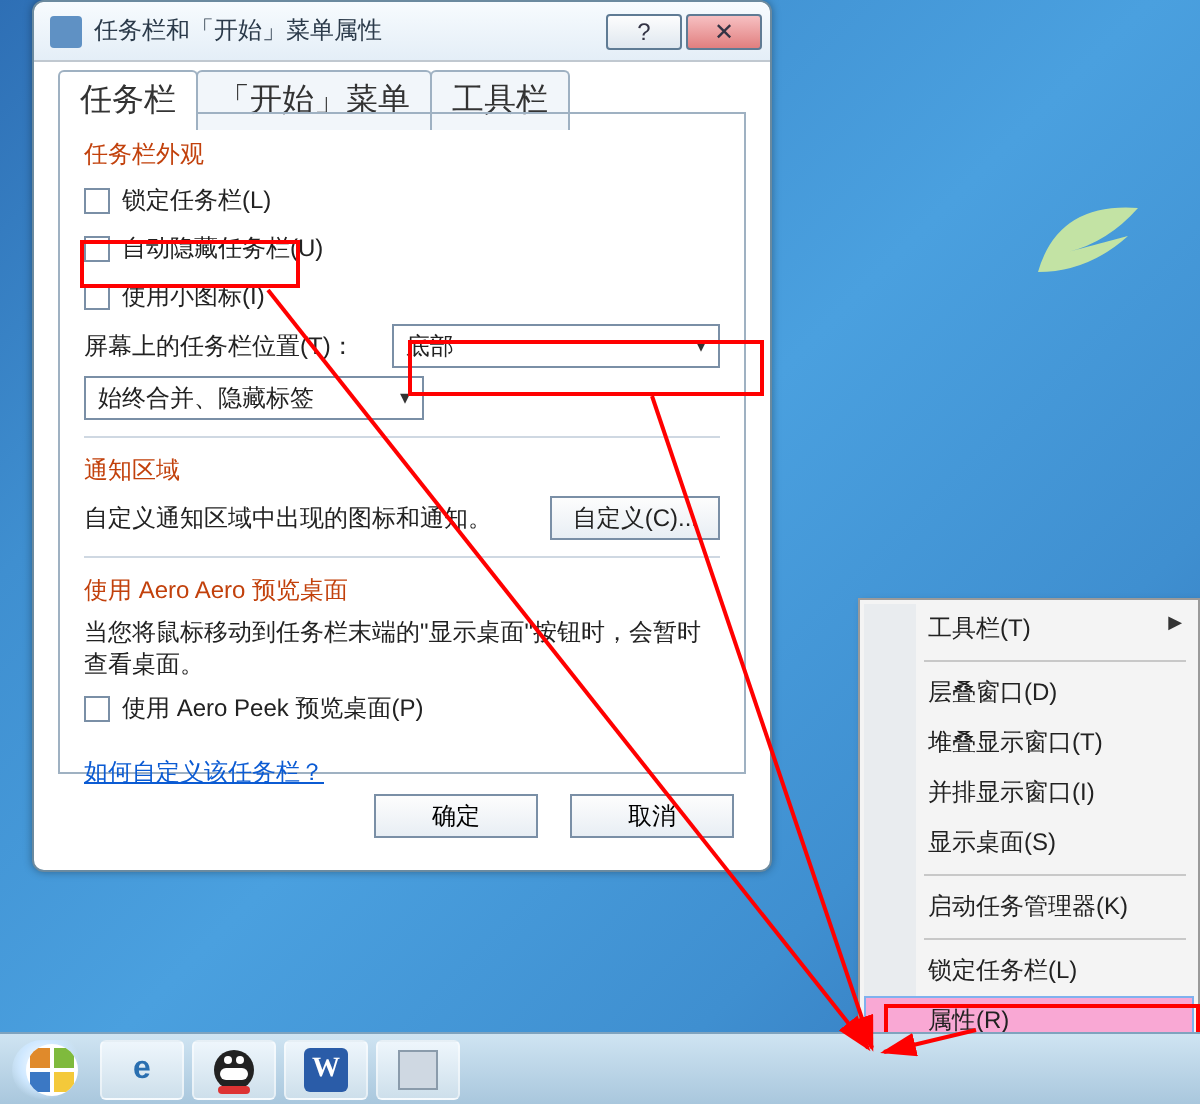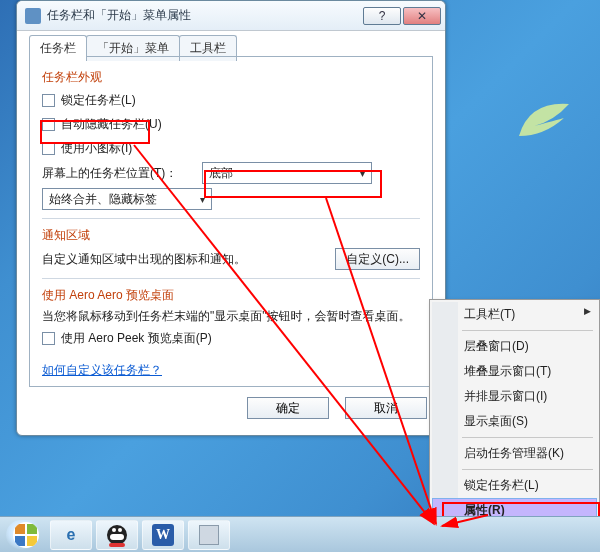--- a/index.html
+++ b/index.html
@@ -3,41 +3,41 @@
 <meta charset="utf-8">
 <style>
   * { box-sizing: border-box; font-family: "Microsoft YaHei", "SimSun", Tahoma, sans-serif; }
   body {
     margin: 0; width: 600px; height: 552px; overflow: hidden;
     background: linear-gradient(135deg, #2e6fb5 0%, #3f8fd0 25%, #4aa0df 50%, #3f8fd0 75%, #2e6fb5 100%);
     position: relative;
   }
   
   .dialog {
-    position: absolute; left: 16px; top: 0; width: 430px; height: 436px;
+    position: absolute; left: 16px; top: 0; width: 370px; height: 436px;
     background: #fff; border: 1px solid #6b8a9f; border-radius: 6px;
     box-shadow: 0 0 4px rgba(0,0,0,.35);
   }
   .titlebar {
     height: 30px; display: flex; align-items: center; padding: 0 4px 0 8px;
     background: linear-gradient(#f7fbfe,#e4eef7); border-radius: 6px 6px 0 0;
     border-bottom: 1px solid #c0c8d0;
   }
   .titlebar .ico { width:16px; height:16px; margin-right:6px; background:#5f91c4; border-radius:2px; display:inline-block; }
   .titlebar .title { font-size:12px; color:#2b3a4a; flex:1; }
   .titlebar .btn {
     width: 38px; height: 18px; margin-left:2px; border:1px solid #5f7b94;
     display:flex; align-items:center; justify-content:center;
     background:linear-gradient(#fdfdfd,#dfe7ef); border-radius:2px; font-size:12px; color:#334;
   }
   .titlebar .btn.close { background:linear-gradient(#f7c0c2,#e17f7f); }
   .client { position:absolute; inset:30px 6px 6px 6px; background:#fff; }
   .tabs { position:absolute; left:6px; top:4px; display:flex; }
   .tab {
-    font-size:12px; padding:4px 10px; border:1px solid #9fb1c2; border-bottom:none;
+    font-size:16px; padding:4px 10px; border:1px solid #9fb1c2; border-bottom:none;
     background:#f2f6fa; margin-right:-1px; border-radius:3px 3px 0 0; color:#333;
   }
   .tab.active { background:#fff; position:relative; z-index:2; }
   .tabpage {
     position:absolute; left:6px; right:6px; top:25px; bottom:42px;
     border:1px solid #9fb1c2; padding:10px 12px; font-size:12px; color:#222;
   }
   .section-title { color:#c2410c; margin:2px 0 4px 0; }
   .row { display:flex; align-items:center; margin:4px 0; min-height:20px; }
   .chk { width:13px; height:13px; border:1px solid #7a8fa6; margin-right:6px; background:#fff; display:inline-block; }
@@ -62,21 +62,21 @@
   
   .ctxmenu {
     position:absolute; right:0; bottom:26px; width:171px;
     background:#f4f4f4; border:1px solid #9a9a9a; box-shadow:2px 2px 4px rgba(0,0,0,.25);
     padding:2px; font-size:12px;
   }
   .ctxmenu .gutter { position:absolute; left:2px; top:2px; bottom:2px; width:26px; background:#e9ecef; }
   .ctxmenu .mi { position:relative; padding:4px 18px 4px 32px; color:#222; white-space:nowrap; }
   .ctxmenu .mi.sub::after { content:"▶"; position:absolute; right:6px; font-size:9px; color:#333; }
   .ctxmenu .sep { height:1px; background:#c8c8c8; margin:3px 4px 3px 30px; }
-  .ctxmenu .mi.hl { background:#c4b5fd; border:1px solid #7fb1ee; padding:3px 22px 3px 31px;font-weight:bold; }
+  .ctxmenu .mi.hl { background:#f9a8d4; border:1px solid #7fb1ee; padding:3px 22px 3px 31px; }
   .menuredbox { position:absolute; border:2px solid #ff0000; pointer-events:none; }
   
   .taskbar {
     position:absolute; left:0; right:0; bottom:0; height:36px;
     background:linear-gradient(#cfe4f2,#a9c7dd);
     border-top:1px solid #7fa3be; display:flex; align-items:center; padding:0 6px; gap:4px;
   }
   .start {
     width:40px; height:30px; border-radius:15px; background:radial-gradient(circle at 40% 40%, #fff, #cfe8ff 40%, transparent 60%);
     display:flex; align-items:center; justify-content:center;

